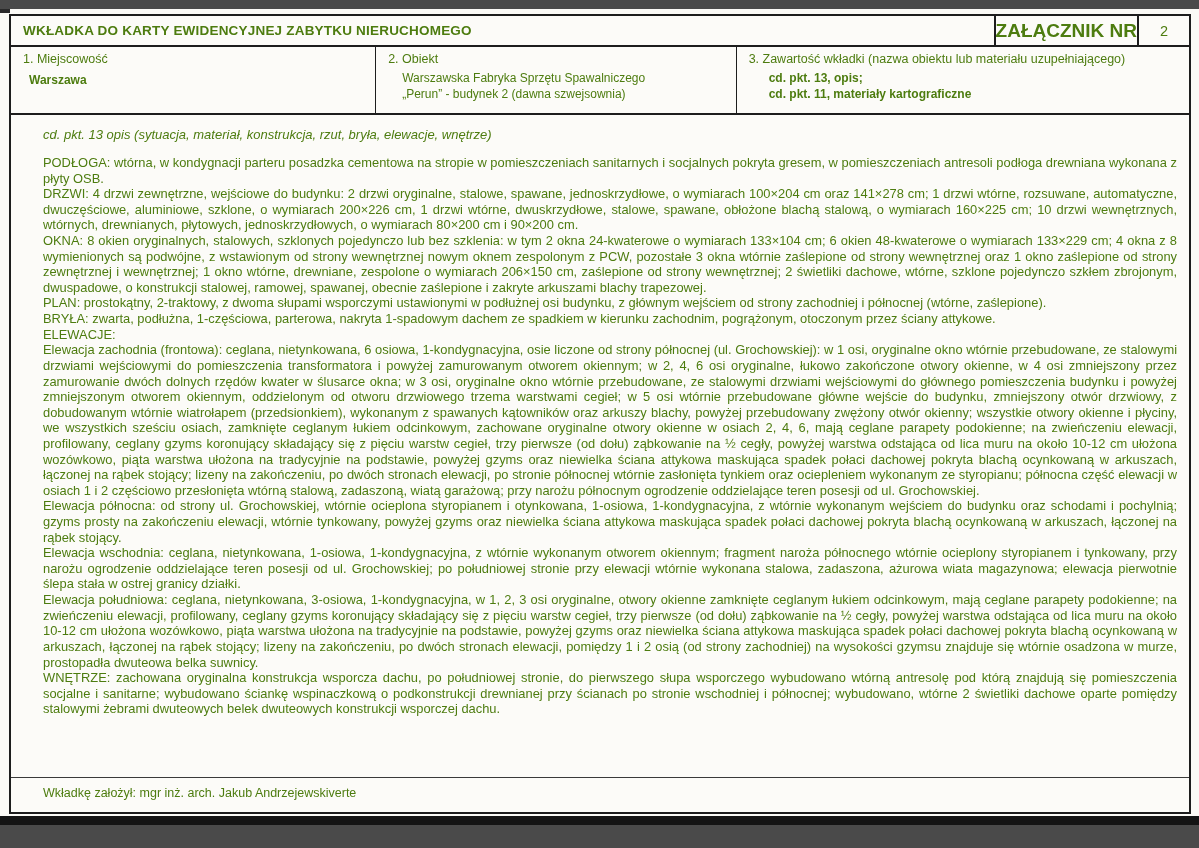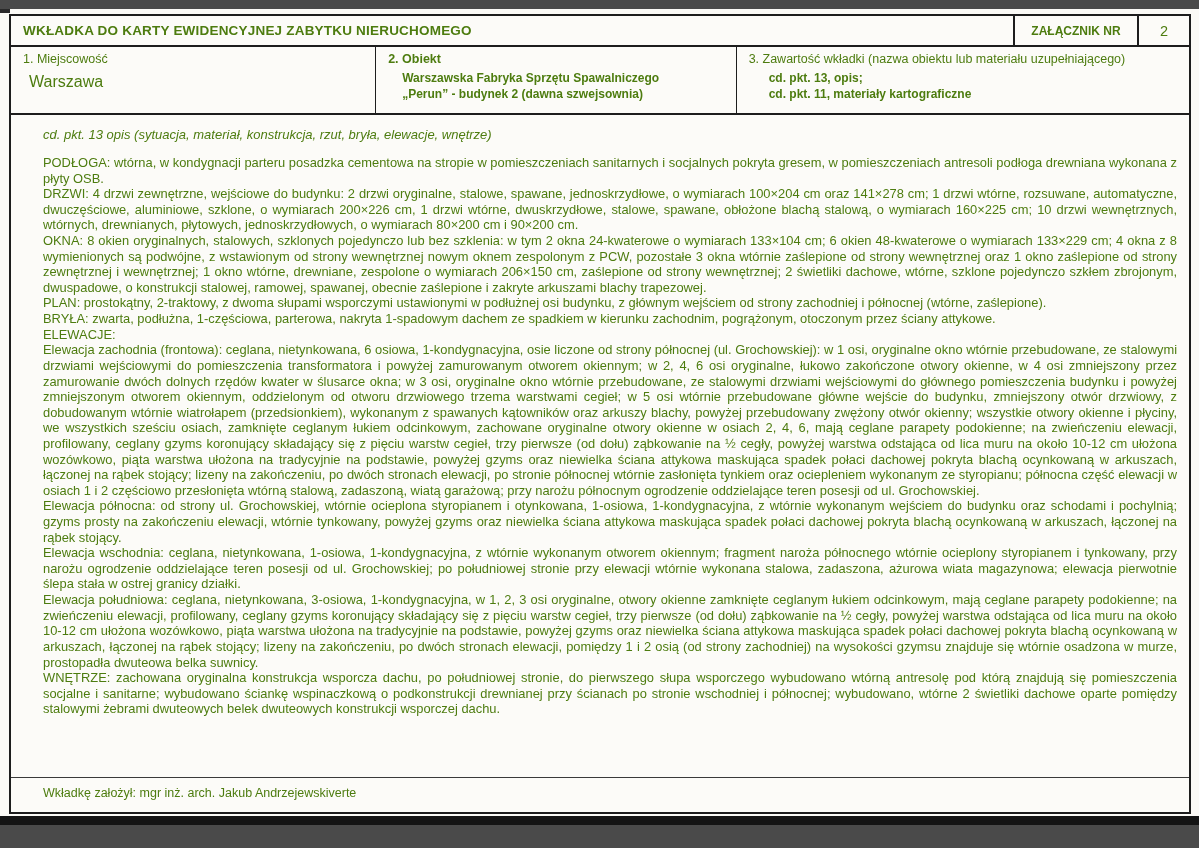--- a/index.html
+++ b/index.html
@@ -43,21 +43,21 @@
     letter-spacing: 0.2px;
     white-space: nowrap;
   }
   .attach-label {
     flex: 0 0 124px;
     border-left: 2px solid #1d1d1d;
     display: flex;
     align-items: center;
     justify-content: center;
     font-weight: bold;
-    font-size: 12px;
+    font-size: 19px;
     white-space: nowrap;
   }
   .attach-num {
     flex: 0 0 52px;
     border-left: 2px solid #1d1d1d;
     display: flex;
     align-items: center;
     justify-content: center;
     font-size: 14.5px;
   }
@@ -67,27 +67,28 @@
     align-items: stretch;
     border-bottom: 2px solid #1d1d1d;
     height: 68px;
     flex: 0 0 auto;
   }
   .hcell {
     padding: 5px 10px 26px 12px;
     overflow: hidden;
   }
   .hcell-1 { flex: 0 0 31%; border-right: 1.5px solid #1d1d1d; }
-  .hcell-2 { flex: 0 0 30.6%; border-right: 1.5px solid #1d1d1d; font-weight: bold; }
+  .hcell-2 { flex: 0 0 30.6%; border-right: 1.5px solid #1d1d1d; }
   .hcell-3 { flex: 1; }
   .field-label { font-size: 12.5px; }
   .field-value-single {
-    font-size: 16px;
+    font-size: 12px;
     margin-top: 7px;
     margin-left: 6px;
+    font-weight: bold;
   }
   .field-value-lines {
     margin-top: 4px;
     margin-left: 14px;
     font-size: 12px;
     line-height: 1.35;
   }
   .hcell-3 .field-value-lines { margin-left: 20px; font-weight: bold; }
   
   .doc-body {

